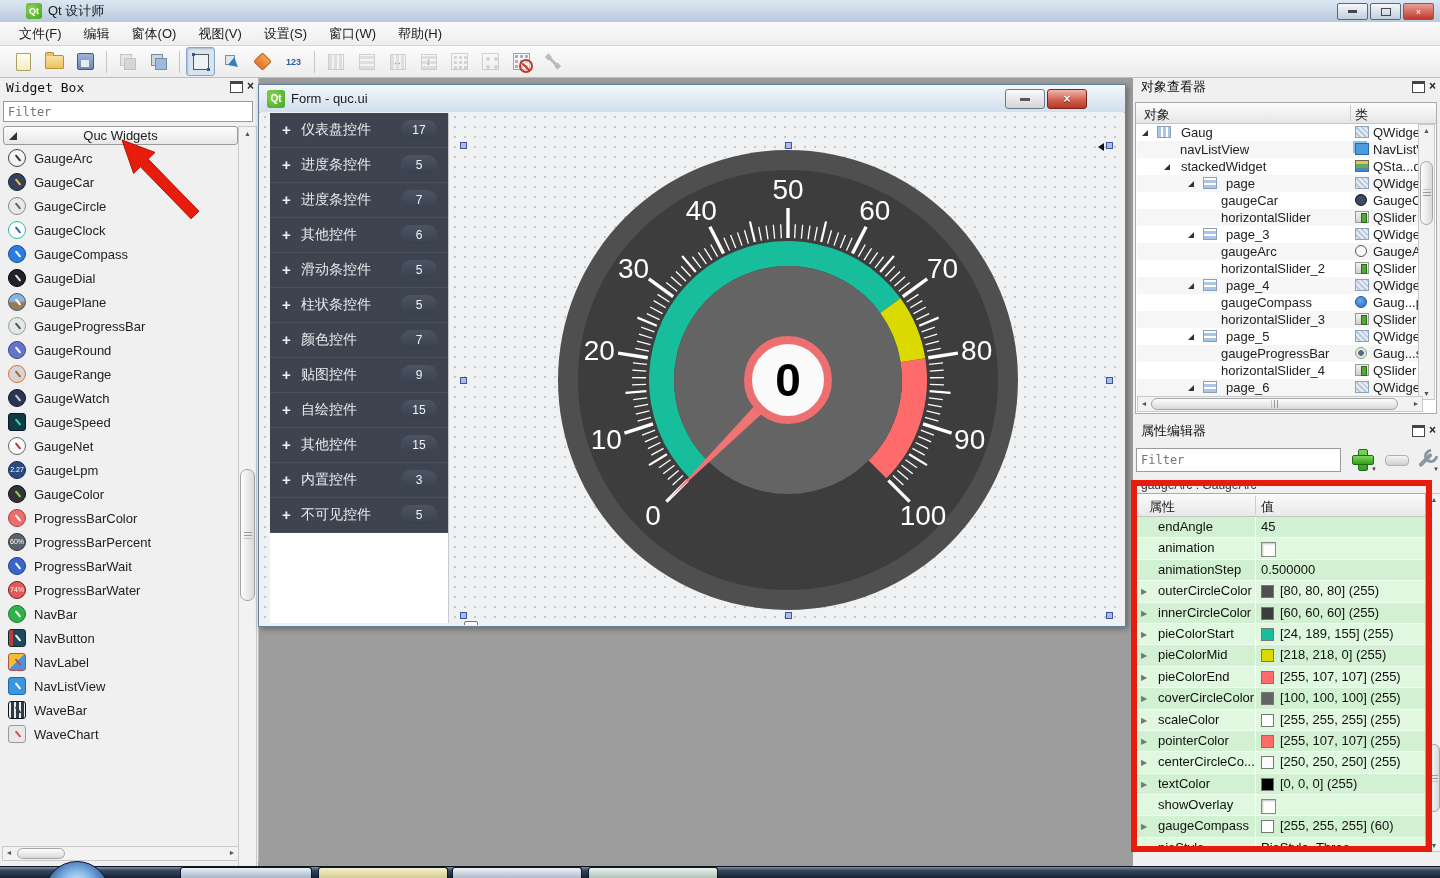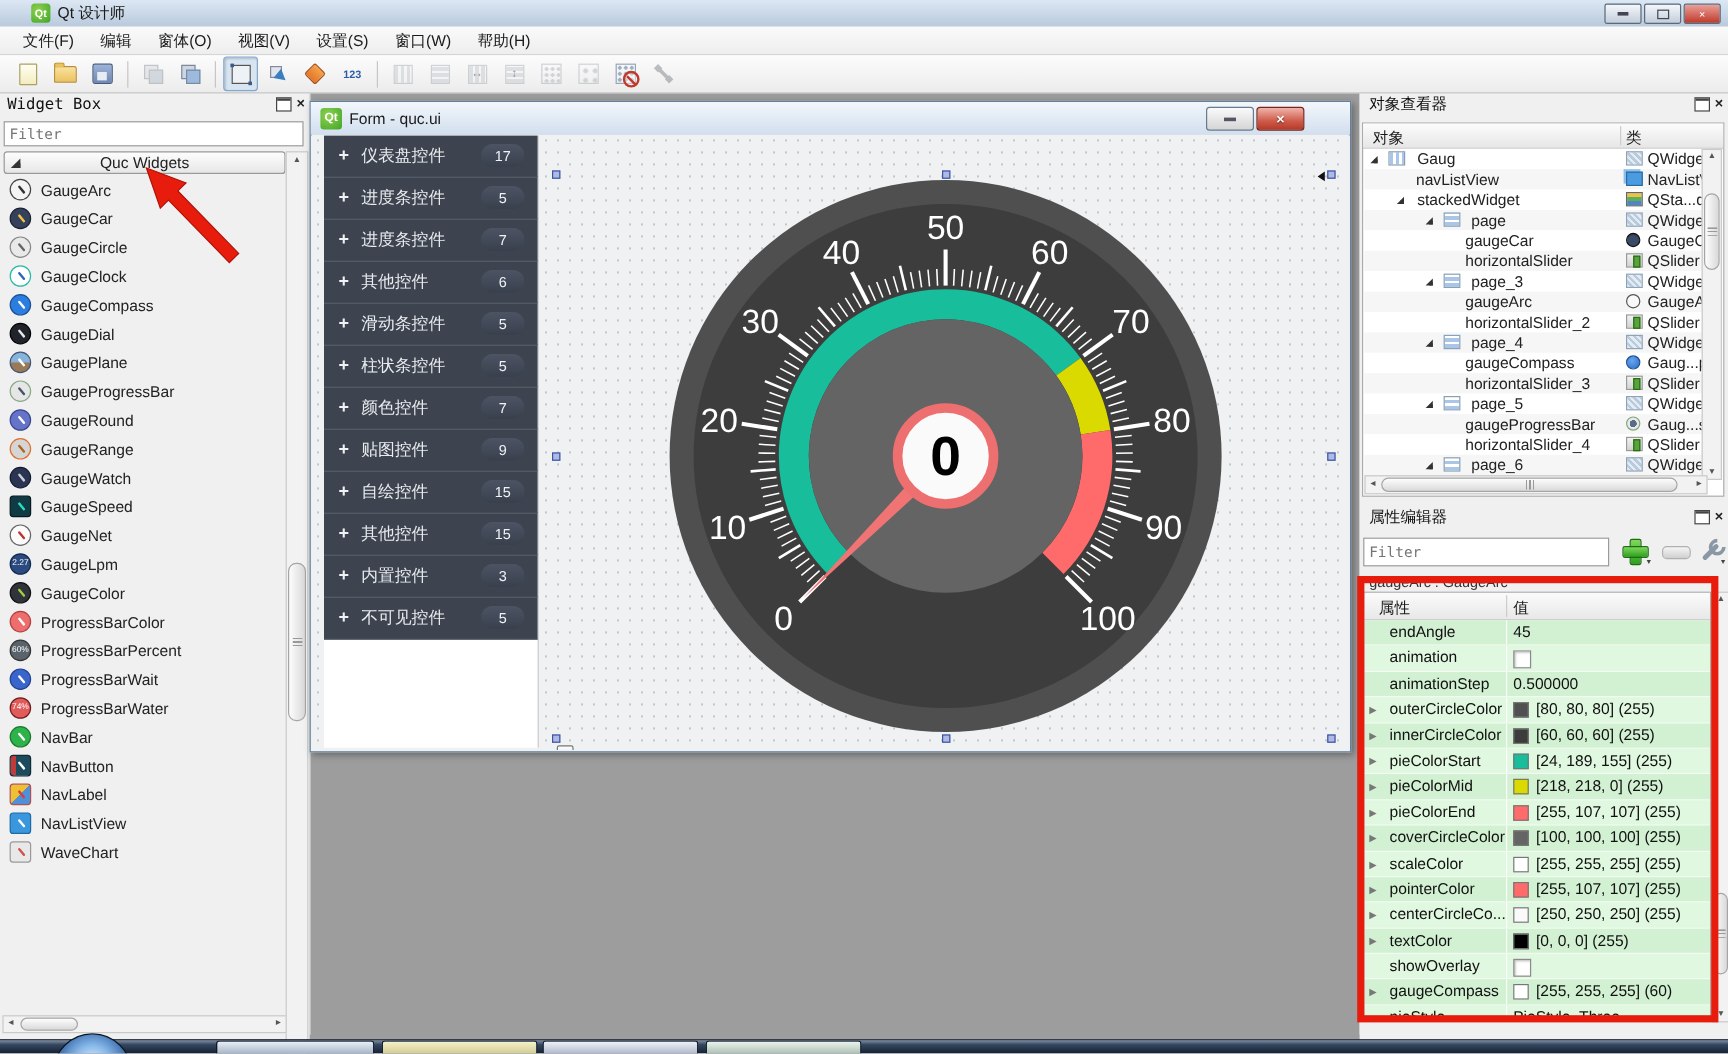--- a/index.html
+++ b/index.html
@@ -413,20 +413,26 @@
           <span class="wicon" style="background: linear-gradient(135deg, rgb(240, 192, 48) 50%, rgb(80, 144, 216) 50%); border-color: rgb(176, 80, 80); border-radius: 3px;">
             <span class="nd" style="background: rgb(208, 64, 64);"></span>
           </span>
           <span class="wb-label">NavLabel</span>
         </div>
         <div class="wb-item">
           <span class="wicon" style="background: rgb(59, 151, 221); border-color: rgb(28, 106, 168); border-radius: 3px;">
             <span class="nd" style="background: rgb(255, 255, 255);"></span>
           </span>
           <span class="wb-label">NavListView</span>
+        </div>
+        <div class="wb-item">
+          <span class="wicon" style="background: repeating-linear-gradient(90deg, rgb(232, 238, 242) 0px, rgb(232, 238, 242) 2px, rgb(48, 58, 68) 2px, rgb(48, 58, 68) 5px); border-color: rgb(17, 17, 17); border-radius: 3px;">
+            <span class="nd" style="background: rgb(48, 58, 68);"></span>
+          </span>
+          <span class="wb-label">WaveBar</span>
         </div>
         <div class="wb-item">
           <span class="wicon" style="background: rgb(232, 232, 232); border-color: rgb(153, 153, 153); border-radius: 3px;">
             <span class="nd" style="background: rgb(208, 80, 80);"></span>
           </span>
           <span class="wb-label">WaveChart</span>
         </div>
       </div>
     <div class="sb-track" style="left:238px;top:48px;width:17px;height:767px;">
       <span class="sb-arr" style="top:3px;">▲</span>

